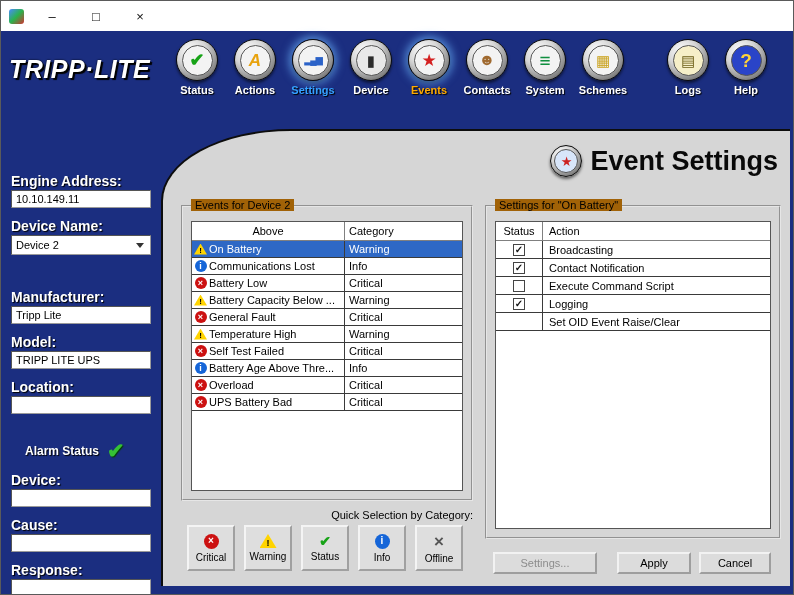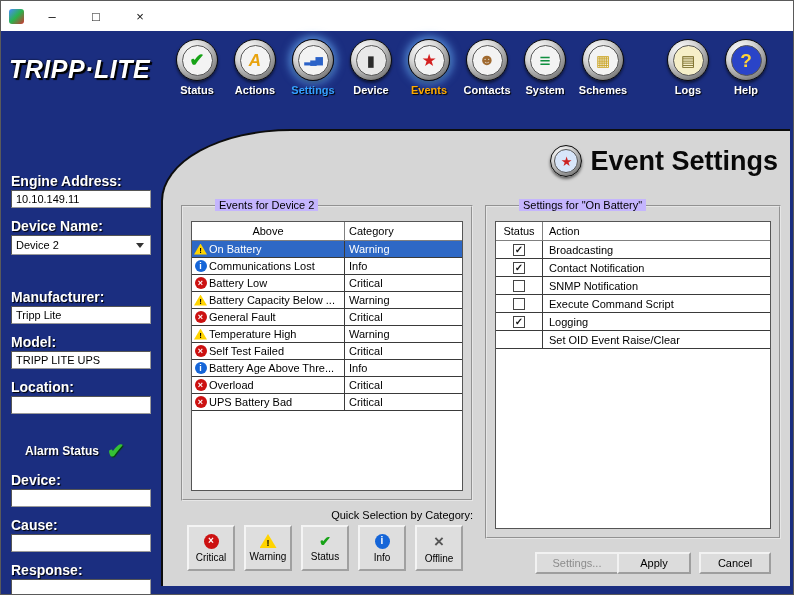--- a/index.html
+++ b/index.html
@@ -56,21 +56,21 @@
   #btn-side-device{width:66px;}
   #btn-side-logs{width:62px;}
   
   .main{position:absolute;left:160px;top:10px;right:3px;bottom:10px;background:#d6d6d6;
     border-top:2px solid #0d0d0d;border-left:2px solid #0d0d0d;
     border-top-left-radius:130px 72px;}
   .title-row{position:absolute;top:14px;right:12px;display:flex;align-items:center;gap:8px;}
   .page-title{font-size:27px;font-weight:bold;color:#090909;}
   
   .groupbox{position:absolute;border:2px groove #e6e6e6;box-sizing:border-box;}
-  .gb-legend{position:absolute;top:-8px;left:8px;background:#c4b5fd;padding:0 4px;font-size:11px;color:#000;margin-left:24px;}
+  .gb-legend{position:absolute;top:-8px;left:8px;background:#a16207;padding:0 4px;font-size:11px;color:#000;}
   #events-box{left:18px;top:74px;width:292px;height:296px;}
   #settings-box{left:322px;top:74px;width:296px;height:334px;}
   .table{position:absolute;left:8px;right:8px;top:14px;bottom:8px;background:#fff;
     border:1px solid #555;font-size:11px;color:#000;display:flex;flex-direction:column;overflow:hidden;}
   .thead{display:flex;height:18px;flex:0 0 18px;border-bottom:1px solid #808080;align-items:center;}
   .h-name{width:152px;text-align:center;}
   .h-cat{flex:1;border-left:1px solid #808080;padding-left:4px;align-self:stretch;display:flex;align-items:center;}
   .h-status{width:46px;text-align:center;}
   .h-action{flex:1;border-left:1px solid #808080;padding-left:6px;align-self:stretch;display:flex;align-items:center;}
   .trow{display:flex;height:16px;flex:0 0 16px;align-items:center;border-bottom:1px solid #3a3a3a;cursor:pointer;}
@@ -94,21 +94,21 @@
     font-weight:bold;line-height:1;}
   .mini-glyph{display:inline-flex;line-height:1;font-weight:bold;}
   .wtri{display:inline-flex;width:13px;height:11px;background:#ffd400;
     clip-path:polygon(50% 0,100% 100%,0 100%);align-items:flex-end;justify-content:center;
     font-size:8px;font-weight:bold;color:#000;line-height:1;}
   .wtri.big{width:17px;height:14px;font-size:9px;}
   
   .dlg-btn{position:absolute;top:421px;height:22px;box-sizing:border-box;background:#dcdcdc;
     border:2px outset #f2f2f2;font-size:11px;display:flex;align-items:center;justify-content:center;
     color:#000;cursor:pointer;}
-  #btn-settings{left:330px;width:84px;color:#8c8c8c;cursor:default;margin-left:42px;}
+  #btn-settings{left:330px;width:104px;color:#8c8c8c;cursor:default;}
   #btn-apply{left:454px;width:74px;}
   #btn-cancel{left:536px;width:72px;}
 </style>
 </head>
 <body>
 
 <div class="window">
 
   <div class="titlebar">
     <span class="app-icon"></span>
@@ -380,26 +380,20 @@
               <div class="srow">
                 <span class="s-status">
                   <span class="cb">✓</span>
                 </span>
                 <span class="s-action">Contact Notification</span>
               </div>
               <div class="srow">
                 <span class="s-status">
                   <span class="cb"></span>
                 </span>
-                <span class="s-action">SNMP Notification</span>
-              </div>
-              <div class="srow">
-                <span class="s-status">
-                  <span class="cb"></span>
-                </span>
                 <span class="s-action">Execute Command Script</span>
               </div>
               <div class="srow">
                 <span class="s-status">
                   <span class="cb">✓</span>
                 </span>
                 <span class="s-action">Logging</span>
               </div>
               <div class="srow">
                 <span class="s-status"></span>

